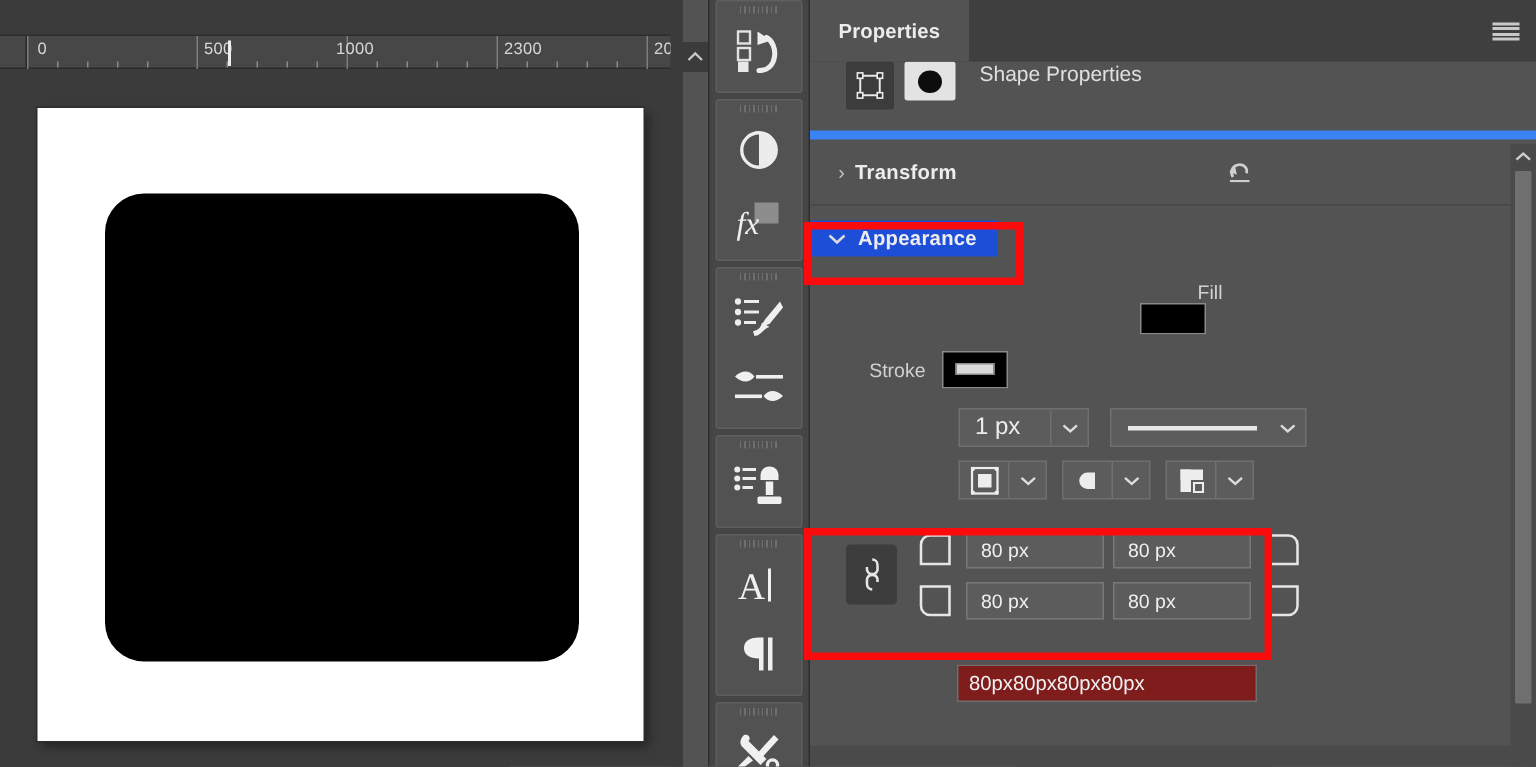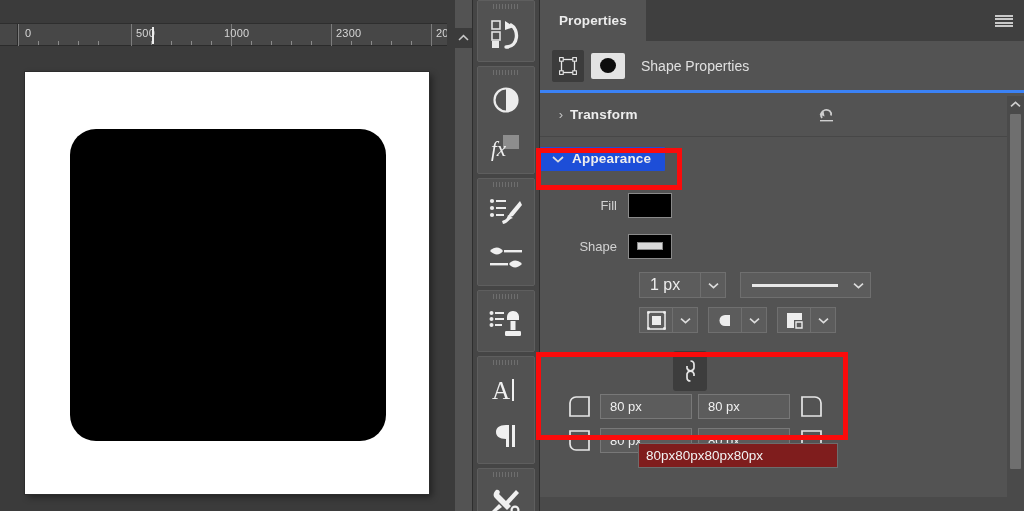--- a/index.html
+++ b/index.html
@@ -139,23 +139,23 @@
   #panel-menu {
     position: absolute; right: 8px; top: 11px;
     width: 24px; height: 20px;
     display: flex; align-items: center; justify-content: center;
     cursor: pointer;
   }
   .ham-line { width: 18px; height: 2px; background: #c9c9c9; margin: 1.5px 0; }
 
   #shape-head {
     height: 52px;
-    display: flex; align-items: center;
-    padding-left: 12px;
-    border-bottom: 3px solid #3b82f6;
+    display: flex; 
+    padding-left: 24px;
+    border-bottom: 6px solid #3b82f6;
   }
   #sp-icon-a {
     width: 32px; height: 32px; background: #3c3c3c;
     display: flex; align-items: center; justify-content: center;
     border-radius: 2px; cursor: pointer;
   }
   #sp-icon-b {
     width: 34px; height: 26px; background: #e3e3e3;
     margin-left: 7px; border-radius: 2px;
     display: flex; align-items: center; justify-content: center;
@@ -239,22 +239,22 @@
     background: #5c5c5c; border: 1px solid #6f6f6f;
     height: 26px; cursor: pointer;
   }
   .icon-combo .ic {
     width: 32px; height: 24px;
     display: flex; align-items: center; justify-content: center;
   }
 
   
   #radius-block {
-    position: absolute; left: 14px; top: 18px;
-    display: flex; align-items: center; flex-direction: column;
+    position: absolute; left: 24px; top: 18px;
+    display: flex; align-items: center;
   }
   #link-btn {
     width: 34px; height: 40px;
     background: #3d3d3d;
     border-radius: 3px;
     display: flex; align-items: center; justify-content: center;
     cursor: pointer;
   }
   #radius-grid {
     margin-left: 10px;
@@ -523,27 +523,27 @@
       <div id="appearance-pill">
         <div class="twisty" style="width:28px;">
           <svg width="12" height="8" viewBox="0 0 12 8">
             <path d="M1 2 L6 6.6 L11 2" fill="none" stroke="#dcdcdc" stroke-width="1.7"></path>
           </svg>
         </div>
         <div class="section-title">Appearance</div>
       </div>
     </div>
 
-    <div class="field-row" style="margin-top:6px;">
+    <div class="field-row" style="margin-top:6px;flex-direction:column;">
       <div class="field-label">Fill</div>
       <div class="swatch"></div>
     </div>
 
     <div class="field-row" style="margin-top:5px;">
-      <div class="field-label">Shape</div>
+      <div class="field-label">Stroke</div>
       <div class="swatch">
         <div id="stroke-bar"></div>
       </div>
     </div>
 
     <div class="ctl-row" style="margin-top:8px;">
       <div class="combo">
         <div class="combo-text">1 px</div>
         <div class="combo-sep"></div>
         <div class="chev">

